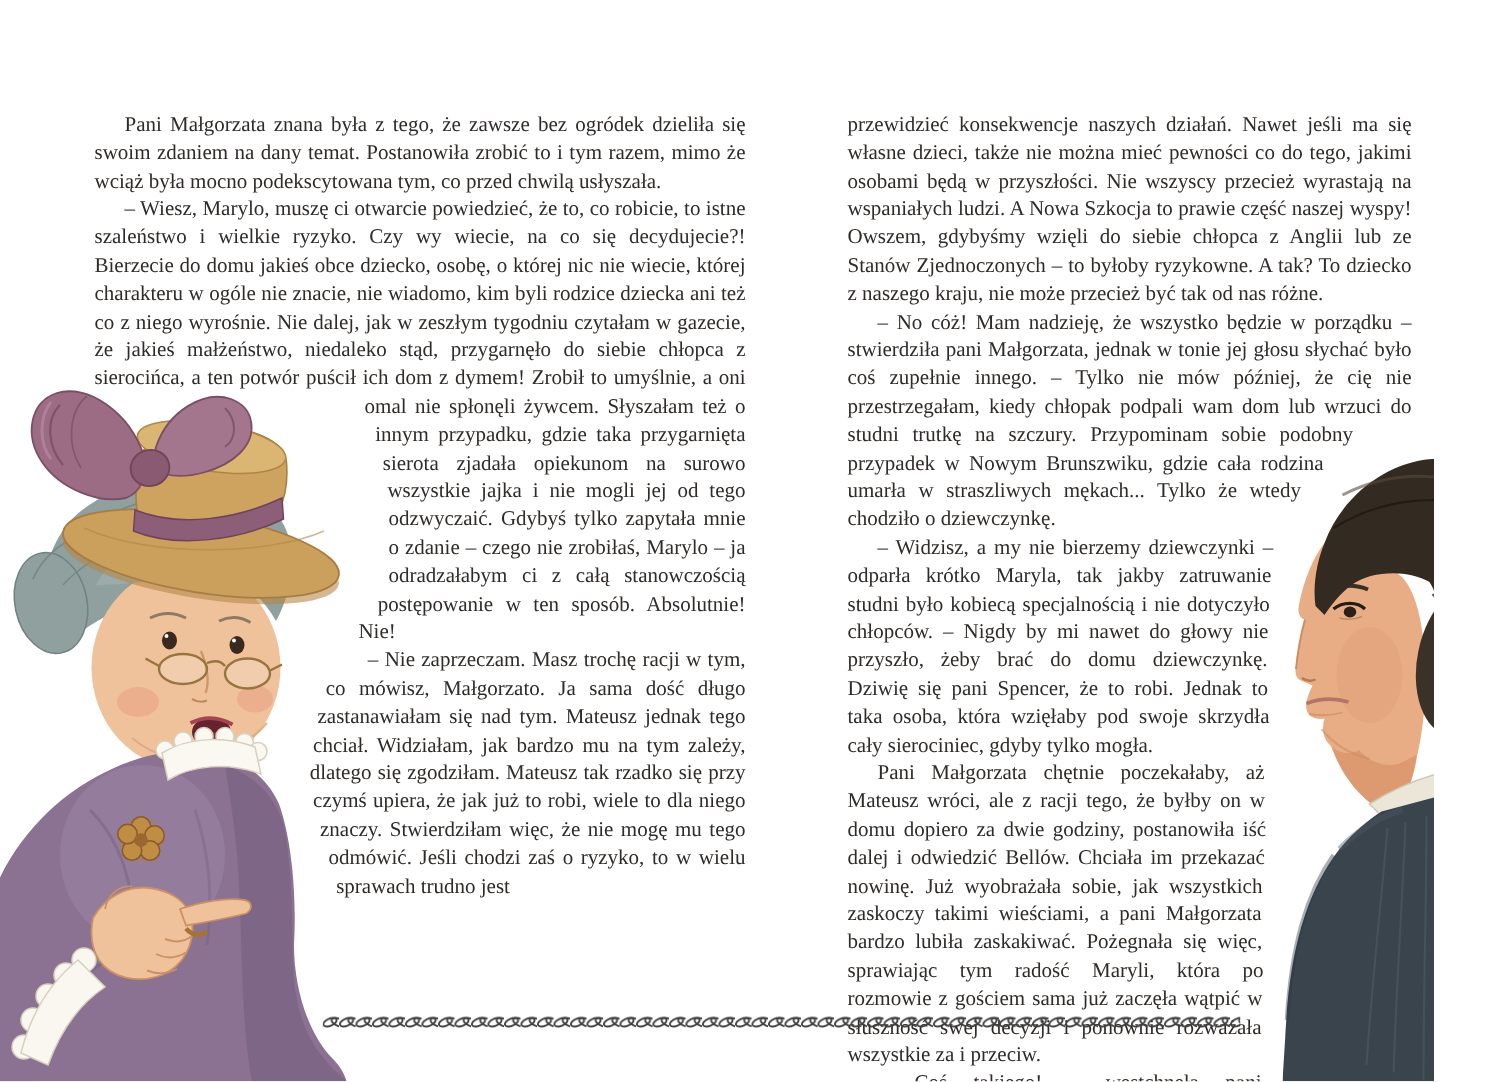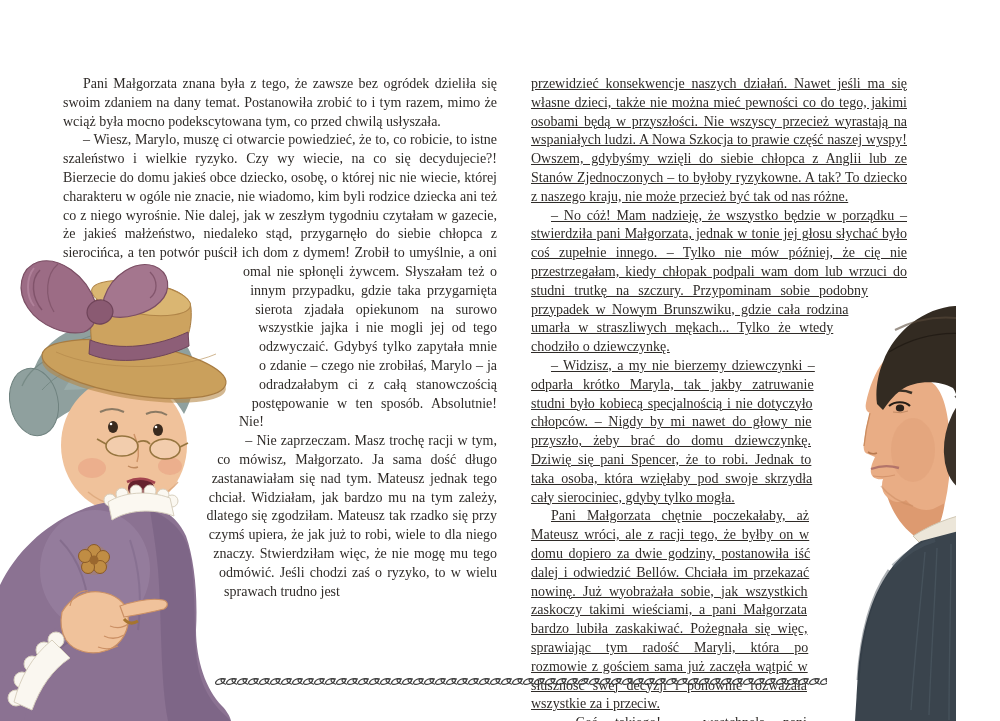--- a/index.html
+++ b/index.html
@@ -8,21 +8,21 @@
     overflow:hidden;
     font-family:"Liberation Serif","DejaVu Serif",serif;
     color:#2f2b28;
   }
   .textflow{
     position:absolute;top:75px;
     font-size:14px;line-height:18.8px;
     text-align:justify;
   }
   .textflow-left{left:63px;width:434px;height:646px;}
-  .textflow-right{left:531px;width:376px;height:646px;text-decoration:underline;}
+  .textflow-right{left:565px;width:376px;height:646px;}
   .para{margin:0;}
   .indent{text-indent:20px;}
   .figure-spacer-left{
     float:left;width:210px;height:646px;
     shape-outside:polygon(0px 196px,160px 196px,174px 212px,183px 238px,188px 268px,188px 302px,178px 324px,162px 342px,150px 362px,141px 392px,136px 424px,134px 452px,140px 482px,149px 512px,157px 542px,163px 575px,168px 610px,172px 646px,0px 646px);
     shape-margin:8px;
   }
   .figure-spacer-right{
     float:right;width:100px;height:646px;
     shape-outside:polygon(100px 230px,68px 230px,45px 252px,28px 274px,16px 298px,14px 330px,12px 368px,14px 408px,10px 446px,12px 488px,8px 534px,10px 580px,6px 646px,100px 646px);

